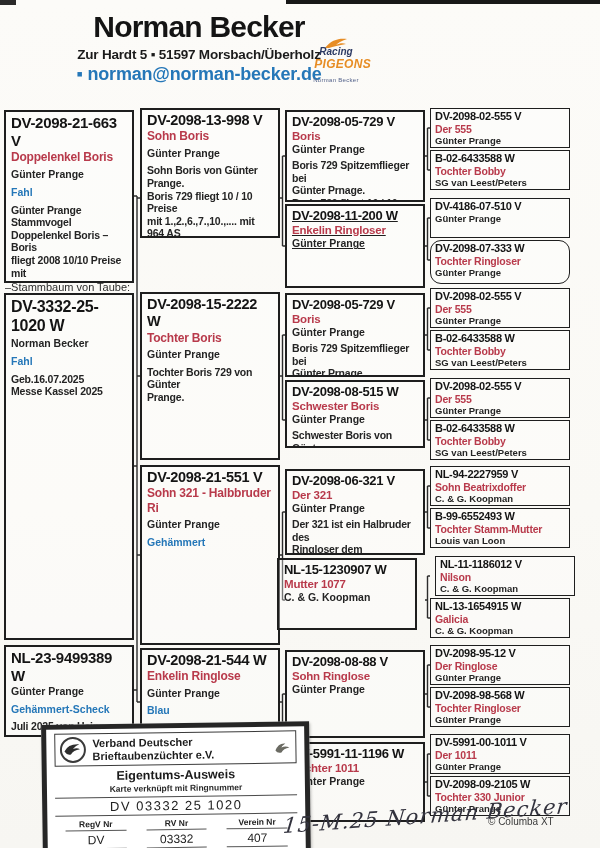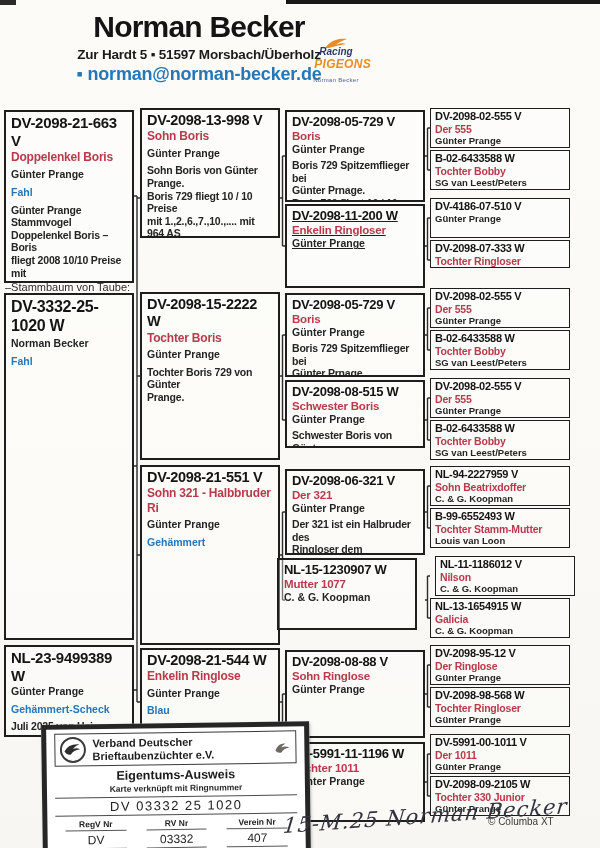--- a/index.html
+++ b/index.html
@@ -106,20 +106,22 @@
 fliegt 2008 10/10 Preise mit
 1.,2.,6.,7.,8.,10.,20.,24.,_</div>
 </div>
 
 <div class="tree-label">–Stammbaum von Taube:</div>
 
 <div class="pbox gen1 gensub" style="left:4px;top:293px;width:130px;height:347px;">
   <div class="r">DV-3332-25-1020 W</div>
   <div class="b" style="margin-top:2px;">Norman Becker</div>
   <div class="c">Fahl</div>
+  <div class="t">Geb.16.07.2025
+Messe Kassel 2025</div>
 </div>
 
 <div class="pbox gen1" style="left:4px;top:645px;width:130px;height:92px;">
   <div class="r">NL-23-9499389 W</div>
   <div class="b">Günter Prange</div>
   <div class="c">Gehämmert-Scheck</div>
   <div class="t">Juli 2025 von Heinz Axer
 bekommen</div>
 </div>
 
@@ -213,21 +215,21 @@
 </div>
 <div class="pbox g4box" style="left:430px;top:150px;width:140px;height:40px;">
   <div class="r">B-02-6433588 W</div>
   <div class="n">Tochter Bobby</div>
   <div class="b">SG van Leest/Peters</div>
 </div>
 <div class="pbox g4box" style="left:430px;top:198px;width:140px;height:40px;">
   <div class="r">DV-4186-07-510 V</div>
   <div class="b">Günter Prange</div>
 </div>
-<div class="pbox g4box" style="left:430px;top:240px;width:140px;height:28px;">
+<div class="pbox g4box" style="left:430px;top:240px;width:140px;height:44px;border-radius:11px;">
   <div class="r">DV-2098-07-333 W</div>
   <div class="n">Tochter Ringloser</div>
   <div class="b">Günter Prange</div>
 </div>
 <div class="pbox g4box" style="left:430px;top:288px;width:140px;height:40px;">
   <div class="r">DV-2098-02-555 V</div>
   <div class="n">Der 555</div>
   <div class="b">Günter Prange</div>
 </div>
 <div class="pbox g4box" style="left:430px;top:330px;width:140px;height:40px;">

